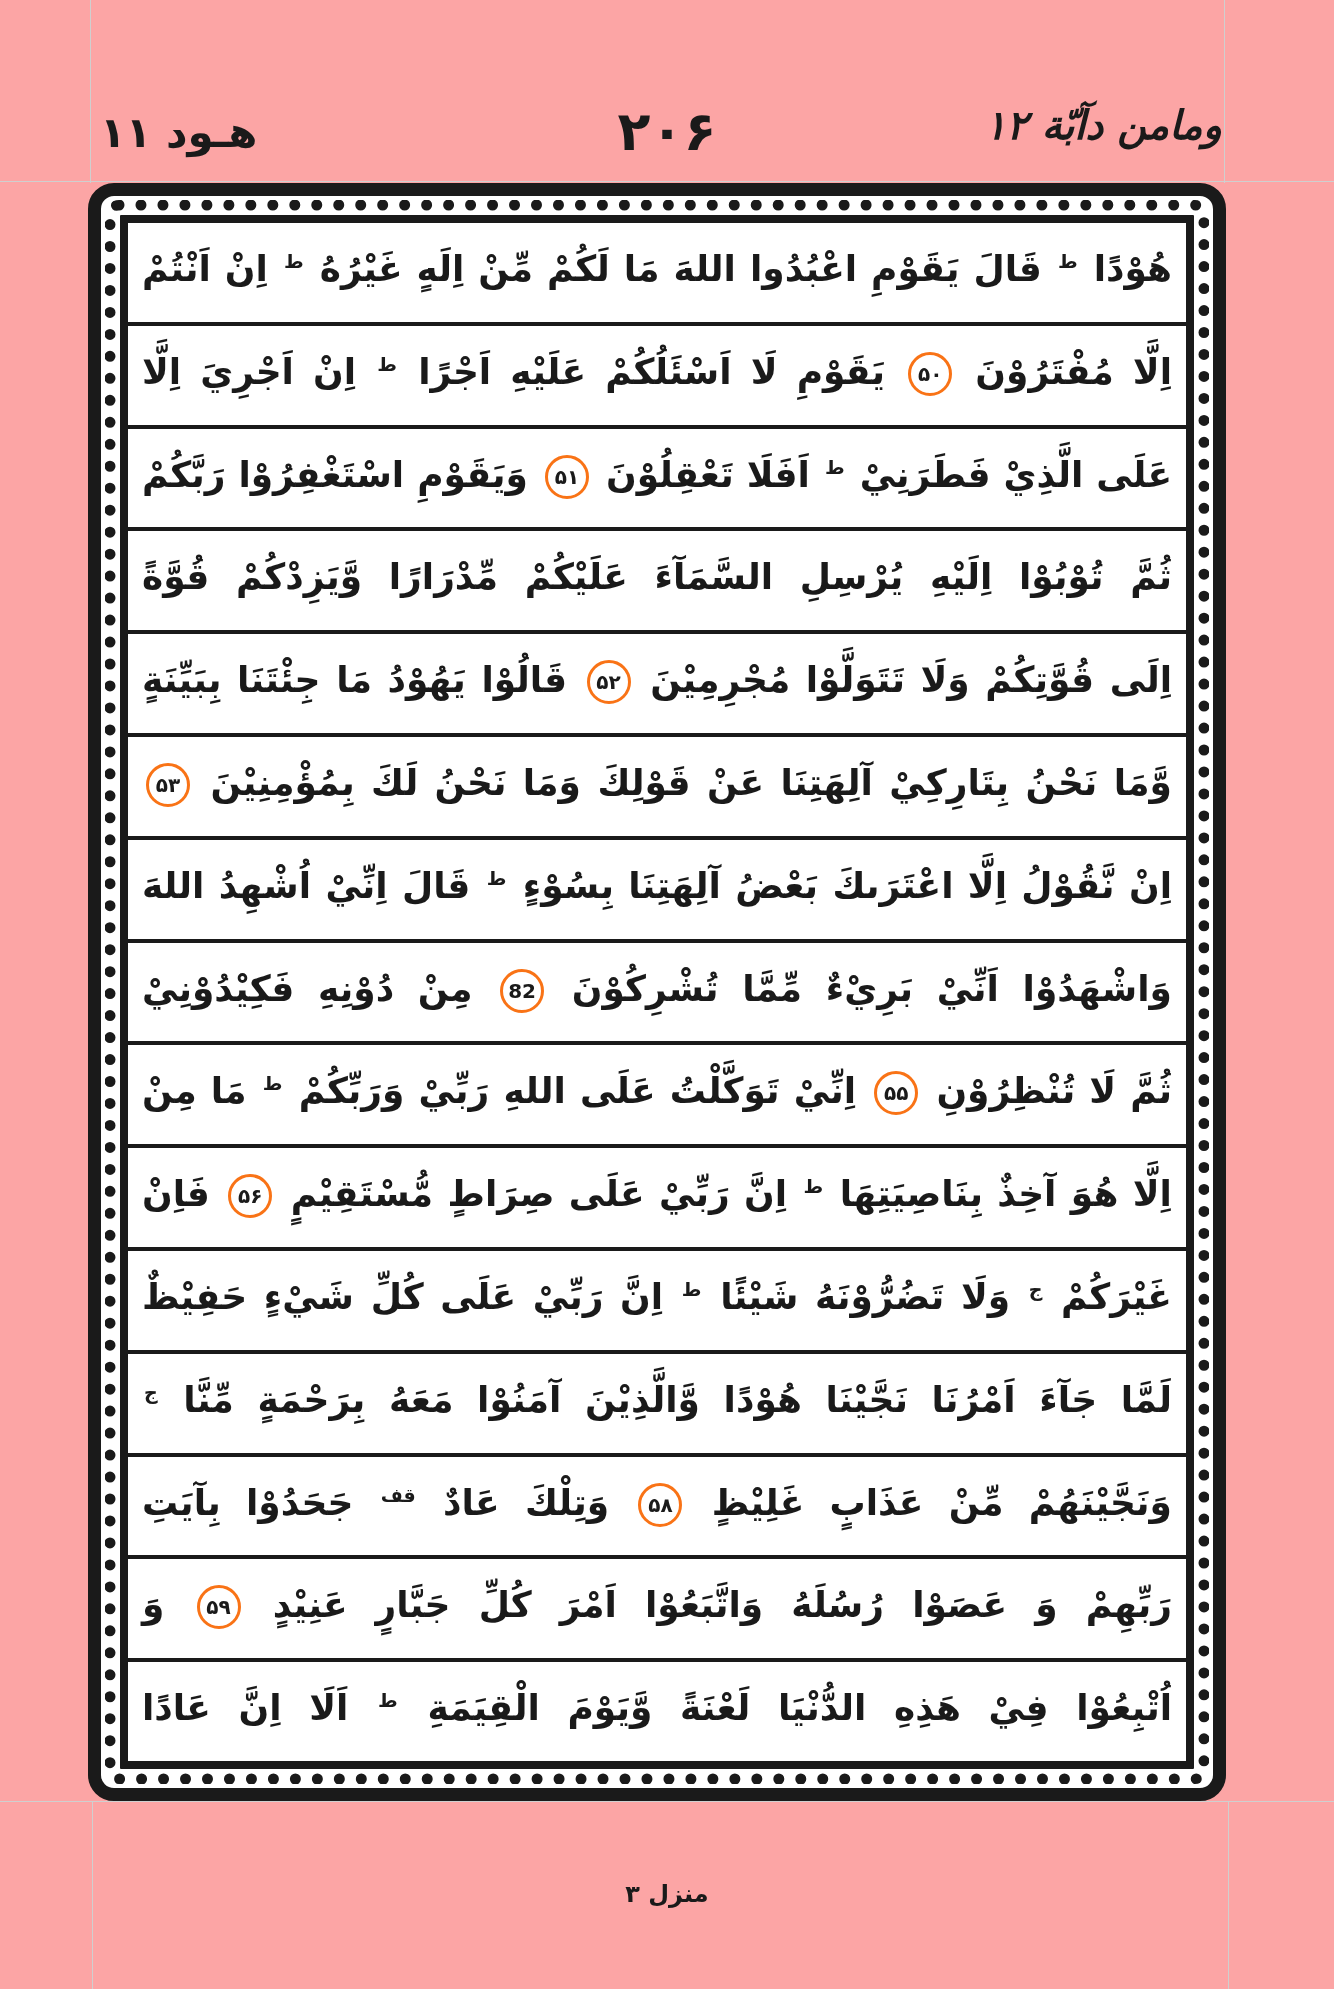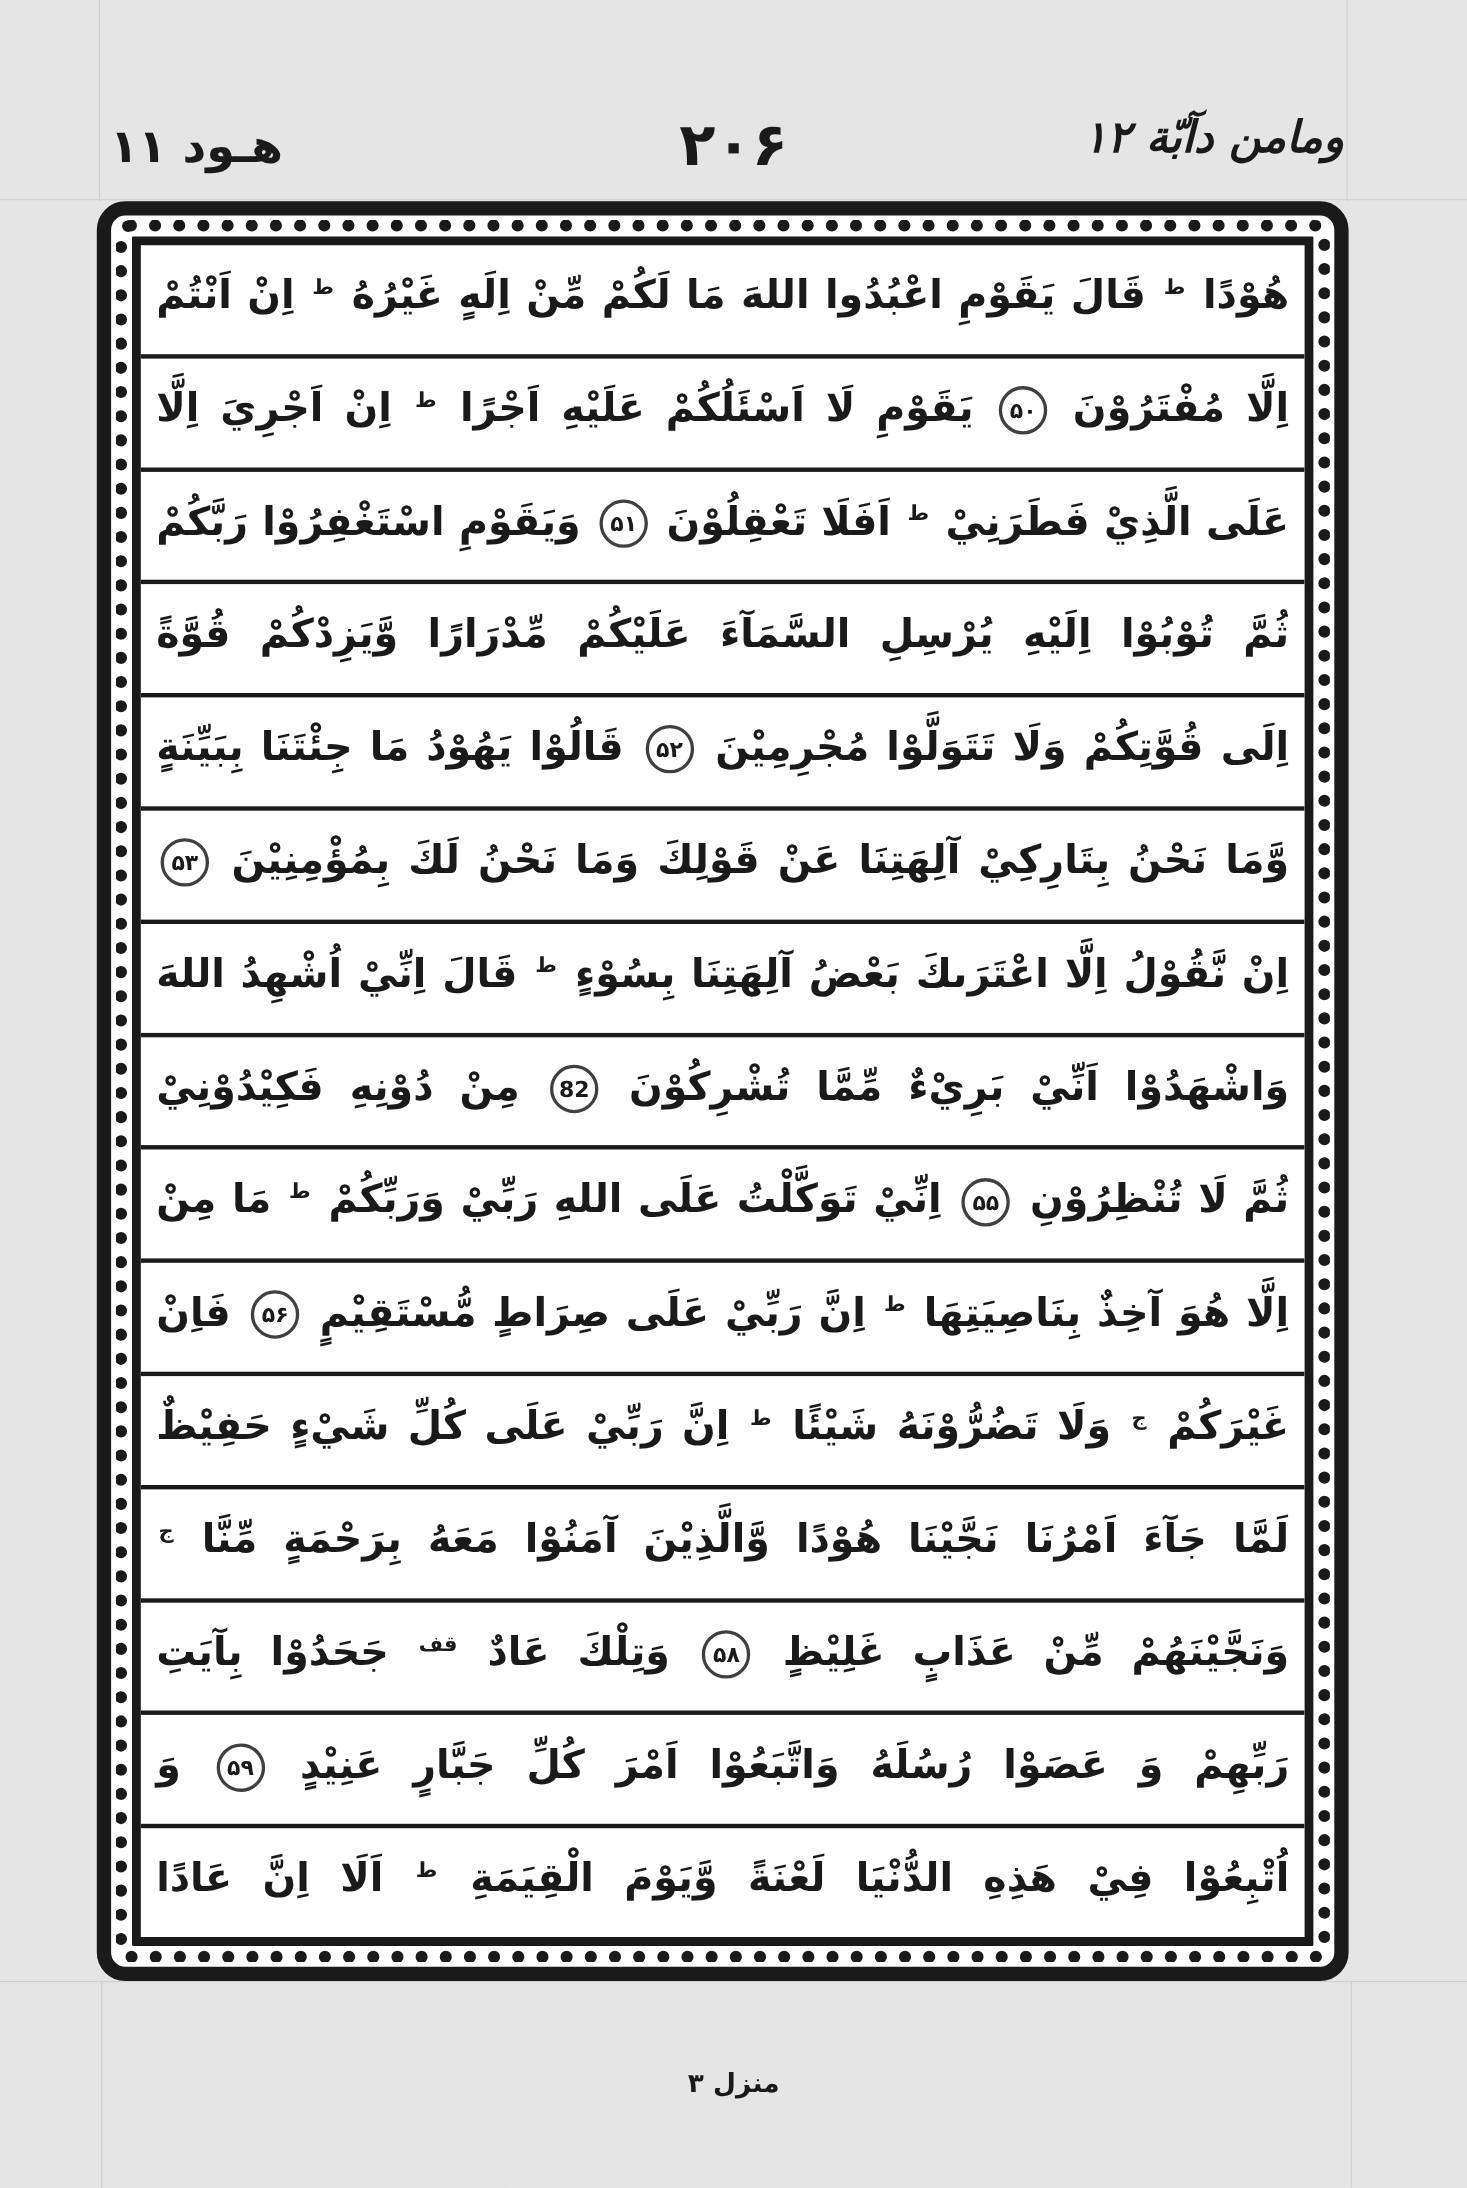--- a/index.html
+++ b/index.html
@@ -5,21 +5,21 @@
   html, body {
     margin: 0;
     padding: 0;
     background: #ffffff;
     font-family: "DejaVu Sans", sans-serif;
   }
   .page {
     position: relative;
     width: 1334px;
     height: 1989px;
-    background: #e5e5e5;
+    background: #fca5a5;
     overflow: hidden;
     color: #1a1a1a;
   }
 
   
   .scanline { position: absolute; background: #cfcfcf; z-index: 0; }
   .scanline.v { width: 1px; }
   .scanline.h { height: 1px; }
 
   
@@ -95,21 +95,21 @@
   .qline:last-child { border-bottom: none; }
 
   .qtext { color: #1a1a1a; }
 
   .verse-circle {
     display: inline-flex;
     align-items: center;
     justify-content: center;
     width: 44px; height: 44px;
     box-sizing: border-box;
-    border: 3px solid #404040;
+    border: 3px solid #f97316;
     border-radius: 50%;
     font-size: 20px;
     font-weight: bold;
     line-height: normal;
     vertical-align: middle;
     margin: 0 4px;
   }
   .stop-mark {
     font-size: 19px;
     vertical-align: super;

